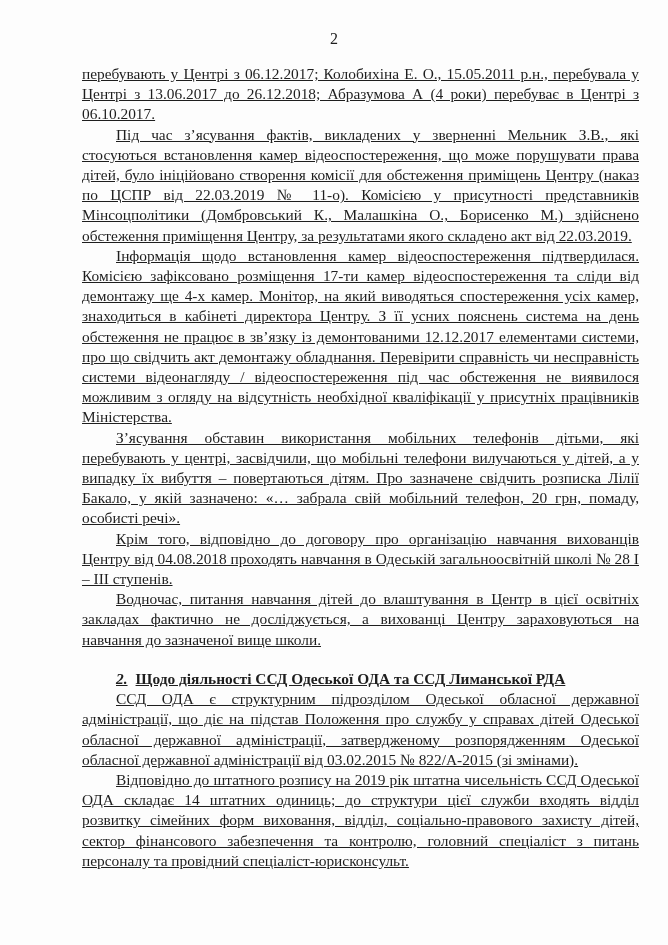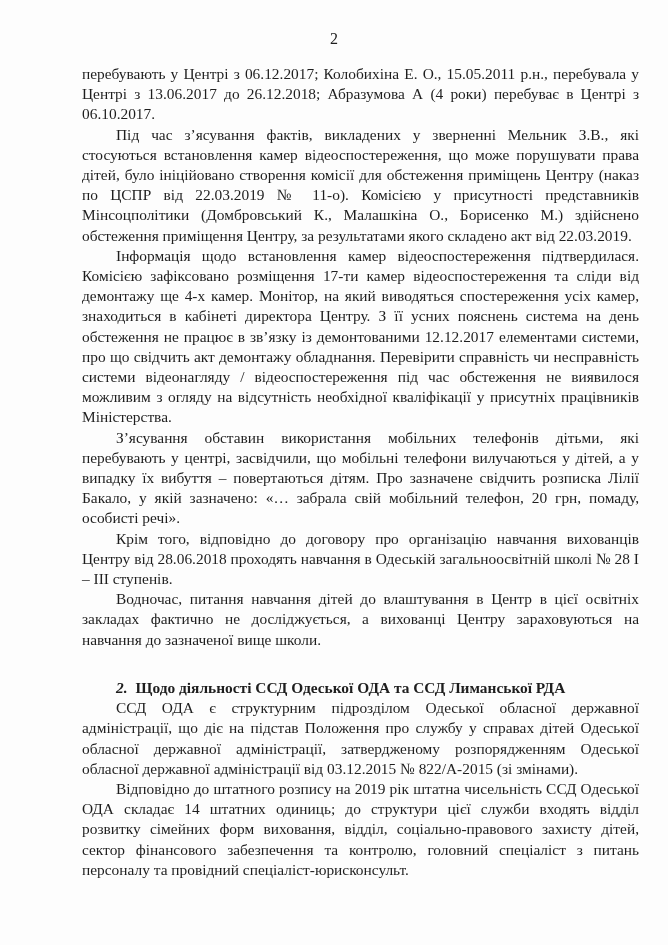--- a/index.html
+++ b/index.html
@@ -12,46 +12,46 @@
   }
   .page-number {
     position: absolute; top: 30px; left: 0; width: 100%;
     text-align: center; font-size: 16px;
   }
   .body {
     position: absolute; left: 82px; top: 64px; width: 557px;
     font-size: 15.4px; line-height: 20.2px;
     text-align: justify;
   }
-  .body p { margin: 0; text-indent: 34px; }
+  .body p { margin: 0; text-indent: 34px; text-decoration: underline; }
   .body p.noindent { text-indent: 0; }
   .heading {
     margin: 20px 0 0 0; text-indent: 34px; font-weight: bold;
   }
   .heading .num { font-style: italic; margin-right: 8px; }
   .gap { height: 19px; }
 </style>
 </head>
 <body>
 
 <div class="page">
   <div class="page-number">2</div>
 
   <div class="body">
     <p class="noindent">перебувають у Центрі з 06.12.2017; Колобихіна Е. О., 15.05.2011 р.н., перебувала у Центрі з 13.06.2017 до 26.12.2018; Абразумова А (4 роки) перебуває в Центрі з 06.10.2017.</p>
     <p>Під час з’ясування фактів, викладених у зверненні Мельник З.В., які стосуються встановлення камер відеоспостереження, що може порушувати права дітей, було ініційовано створення комісії для обстеження приміщень Центру (наказ по ЦСПР від 22.03.2019 № 11-о). Комісією у присутності представників Мінсоцполітики (Домбровський К., Малашкіна О., Борисенко М.) здійснено обстеження приміщення Центру, за результатами якого складено акт від 22.03.2019.</p>
     <p>Інформація щодо встановлення камер відеоспостереження підтвердилася. Комісією зафіксовано розміщення 17-ти камер відеоспостереження та сліди від демонтажу ще 4-х камер. Монітор, на який виводяться спостереження усіх камер, знаходиться в кабінеті директора Центру. З її усних пояснень система на день обстеження не працює в зв’язку із демонтованими 12.12.2017 елементами системи, про що свідчить акт демонтажу обладнання. Перевірити справність чи несправність системи відеонагляду / відеоспостереження під час обстеження не виявилося можливим з огляду на відсутність необхідної кваліфікації у присутніх працівників Міністерства.</p>
     <p>З’ясування обставин використання мобільних телефонів дітьми, які перебувають у центрі, засвідчили, що мобільні телефони вилучаються у дітей, а у випадку їх вибуття – повертаються дітям. Про зазначене свідчить розписка Лілії Бакало, у якій зазначено: «… забрала свій мобільний телефон, 20 грн, помаду, особисті речі».</p>
-    <p>Крім того, відповідно до договору про організацію навчання вихованців Центру від 28.06.2018 проходять навчання в Одеській загальноосвітній школі № 28 І – ІІІ ступенів.</p>
+    <p>Крім того, відповідно до договору про організацію навчання вихованців Центру від 04.08.2018 проходять навчання в Одеській загальноосвітній школі № 28 І – ІІІ ступенів.</p>
     <p>Водночас, питання навчання дітей до влаштування в Центр в цієї освітніх закладах фактично не досліджується, а вихованці Центру зараховуються на навчання до зазначеної вище школи.</p>
 
     <div class="gap"></div>
 
-    <p class="heading" style="margin-top:9px;">
+    <p class="heading" style="margin-top:0;">
       <span class="num">2.</span><span>Щодо діяльності ССД Одеської ОДА та ССД Лиманської РДА</span>
     </p>
-    <p>ССД ОДА є структурним підрозділом Одеської обласної державної адміністрації, що діє на підстав Положення про службу у справах дітей Одеської обласної державної адміністрації, затвердженому розпорядженням Одеської обласної державної адміністрації від 03.12.2015 № 822/А-2015 (зі змінами).</p>
+    <p>ССД ОДА є структурним підрозділом Одеської обласної державної адміністрації, що діє на підстав Положення про службу у справах дітей Одеської обласної державної адміністрації, затвердженому розпорядженням Одеської обласної державної адміністрації від 03.02.2015 № 822/А-2015 (зі змінами).</p>
     <p>Відповідно до штатного розпису на 2019 рік штатна чисельність ССД Одеської ОДА складає 14 штатних одиниць; до структури цієї служби входять відділ розвитку сімейних форм виховання, відділ, соціально-правового захисту дітей, сектор фінансового забезпечення та контролю, головний спеціаліст з питань персоналу та провідний спеціаліст-юрисконсульт.</p>
 
     <div class="gap"></div>
 
   </div>
 </div>
 
 </body></html>

